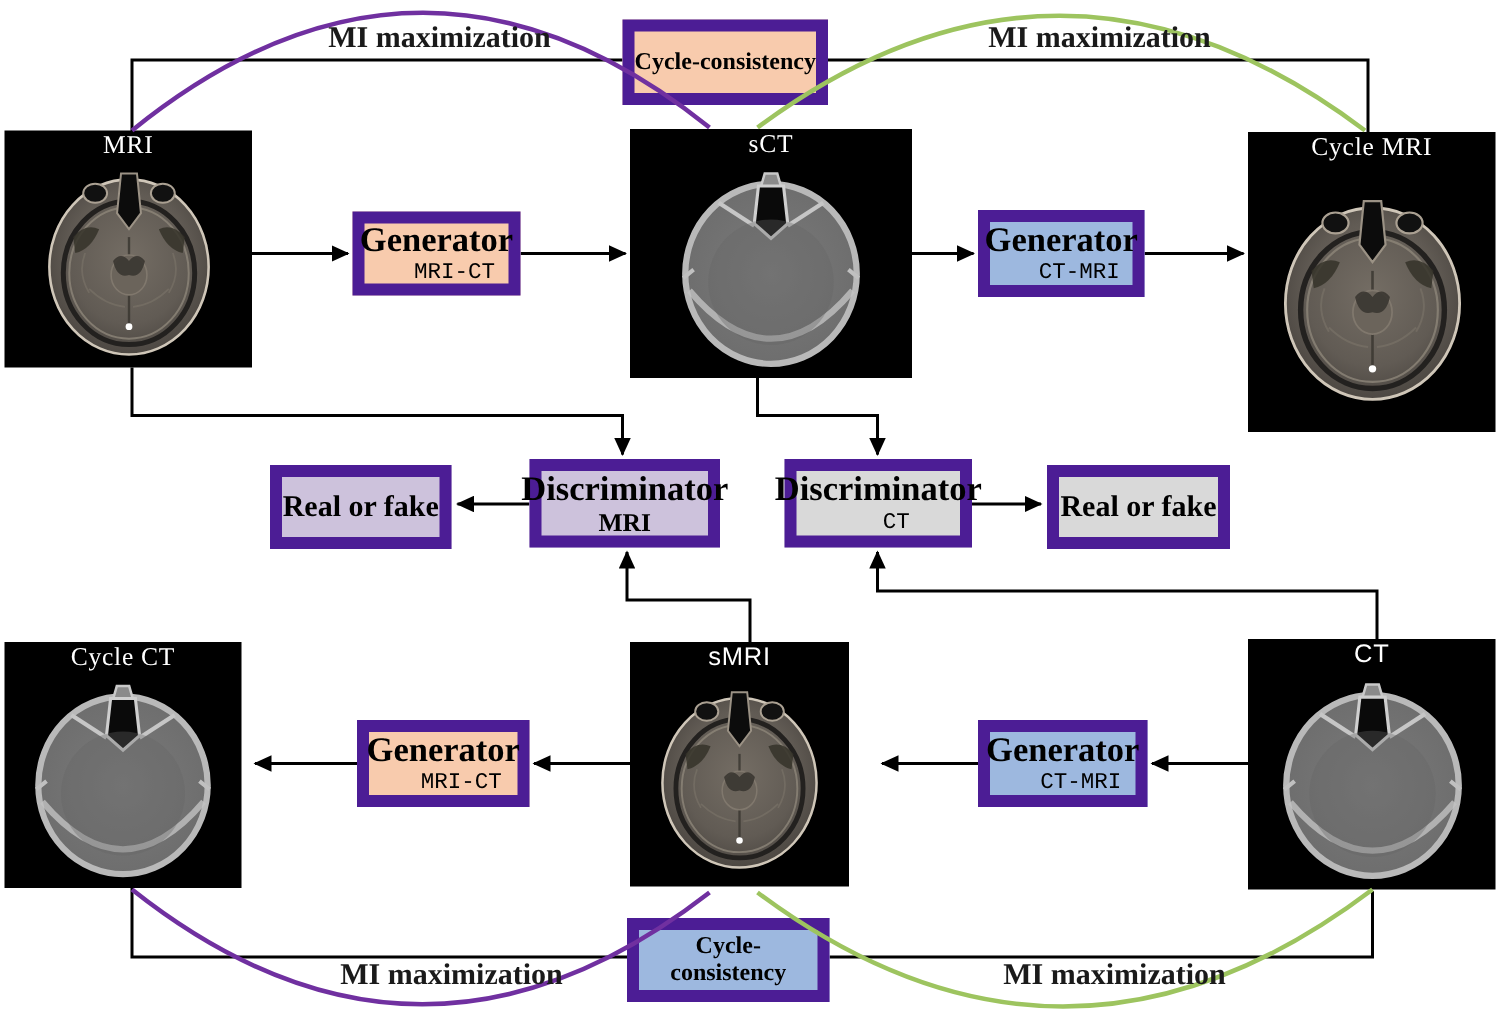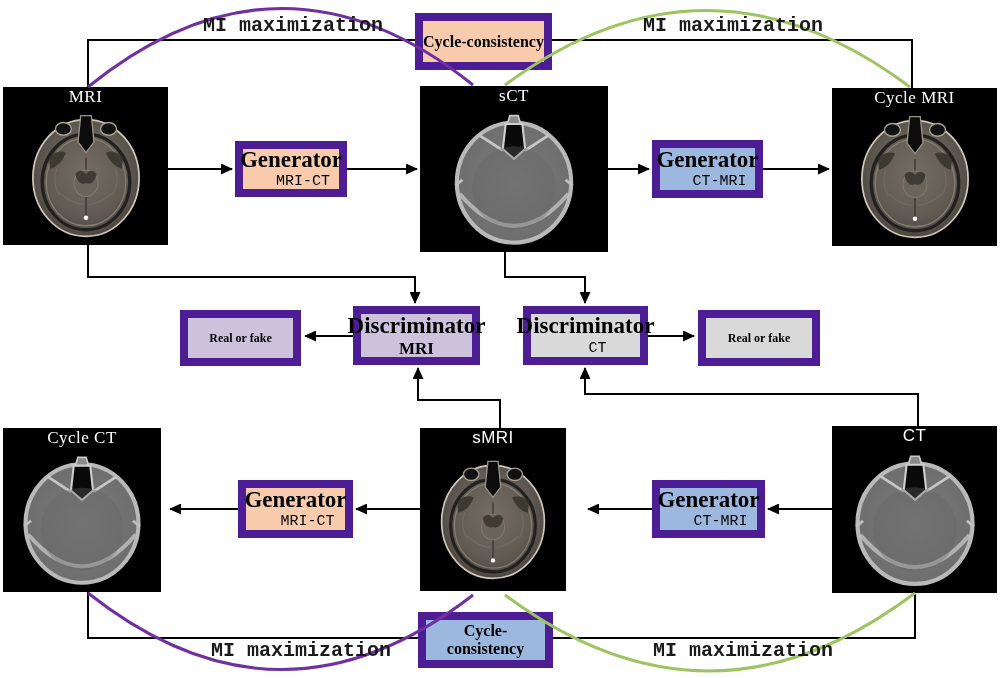--- a/index.html
+++ b/index.html
@@ -15,24 +15,24 @@
   .scan .scan-label{position:absolute;top:0px;left:0;width:100%;text-align:center;color:#fff;
        font-size:17px;letter-spacing:0.5px;z-index:5;}
   .lbl-serif{font-family:"Liberation Serif",serif;}
   .lbl-sans{font-family:"Liberation Sans",sans-serif;}
   
   .box{position:absolute;border:8px solid #4c1d95;z-index:2;display:flex;flex-direction:column;
        align-items:center;justify-content:center;box-sizing:border-box;text-align:center;}
   .box .l1{font-family:"Liberation Serif",serif;font-weight:700;font-size:23px;line-height:1.15;}
   .box .l2{font-family:"Liberation Mono",monospace;font-size:15px;line-height:1.2;padding-left:24px;}
   .box .l2serif{font-family:"Liberation Serif",serif;font-weight:700;font-size:17px;line-height:1.15;}
-  .box .single{font-family:"Liberation Serif",serif;font-weight:700;font-size:12px;}
+  .box .single{font-family:"Liberation Serif",serif;font-weight:700;font-size:20px;}
   
   .mi-label{position:absolute;width:230px;text-align:center;z-index:4;
-            font-family:Liberation Mono, monospace;font-weight:700;font-size:20px;color:#1a1a1a;}
+            font-family:Liberation Serif, serif;font-weight:700;font-size:20px;color:#1a1a1a;}
 </style>
 </head>
 <body>
 
 <div class="stage">
 
   <svg width="0" height="0" style="position:absolute" aria-hidden="true">
     <defs>
       <radialGradient id="gMRI" cx="0.5" cy="0.45" r="0.68">
         <stop offset="0" stop-color="#746d64"></stop>
@@ -109,21 +109,21 @@
     <svg viewBox="0 0 100 100">
         <use href="#brainMRI"></use>
       </svg>
   </div>
   <div class="scan" style="left:420px;top:86px;width:188px;height:166px;">
     <span class="scan-label lbl-serif">sCT</span>
     <svg viewBox="0 0 100 100">
         <use href="#brainCT"></use>
       </svg>
   </div>
-  <div class="scan" style="left:832px;top:88px;width:165px;height:158px;">
+  <div class="scan" style="left:832px;top:88px;width:165px;height:200px;">
     <span class="scan-label lbl-serif">Cycle MRI</span>
     <svg viewBox="0 0 100 100">
         <use href="#brainMRI"></use>
       </svg>
   </div>
   <div class="scan" style="left:3px;top:428px;width:158px;height:164px;">
     <span class="scan-label lbl-serif">Cycle CT</span>
     <svg viewBox="0 0 100 100">
         <use href="#brainCT"></use>
       </svg>

